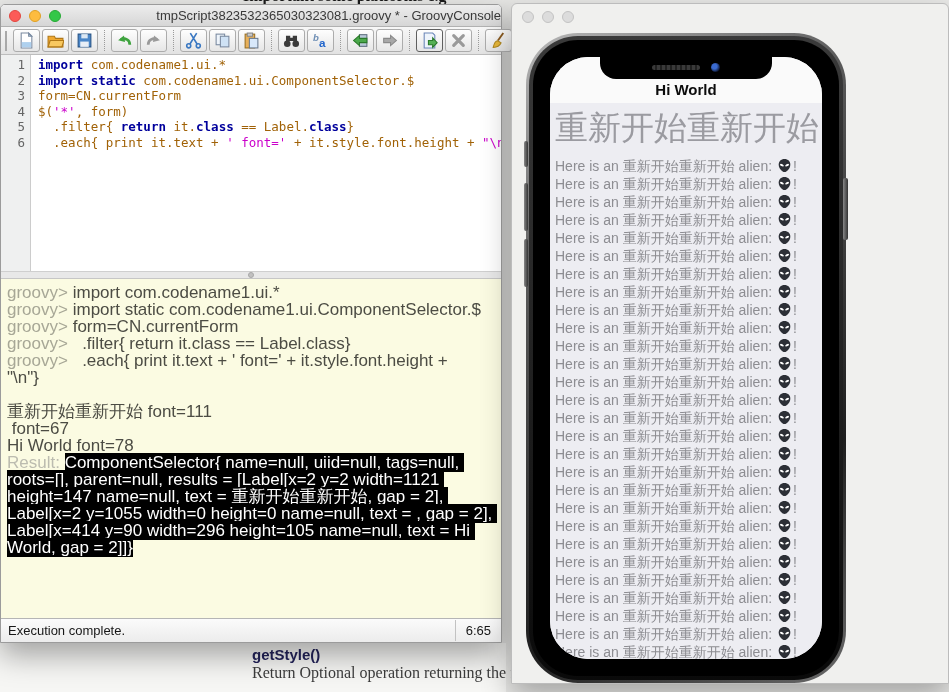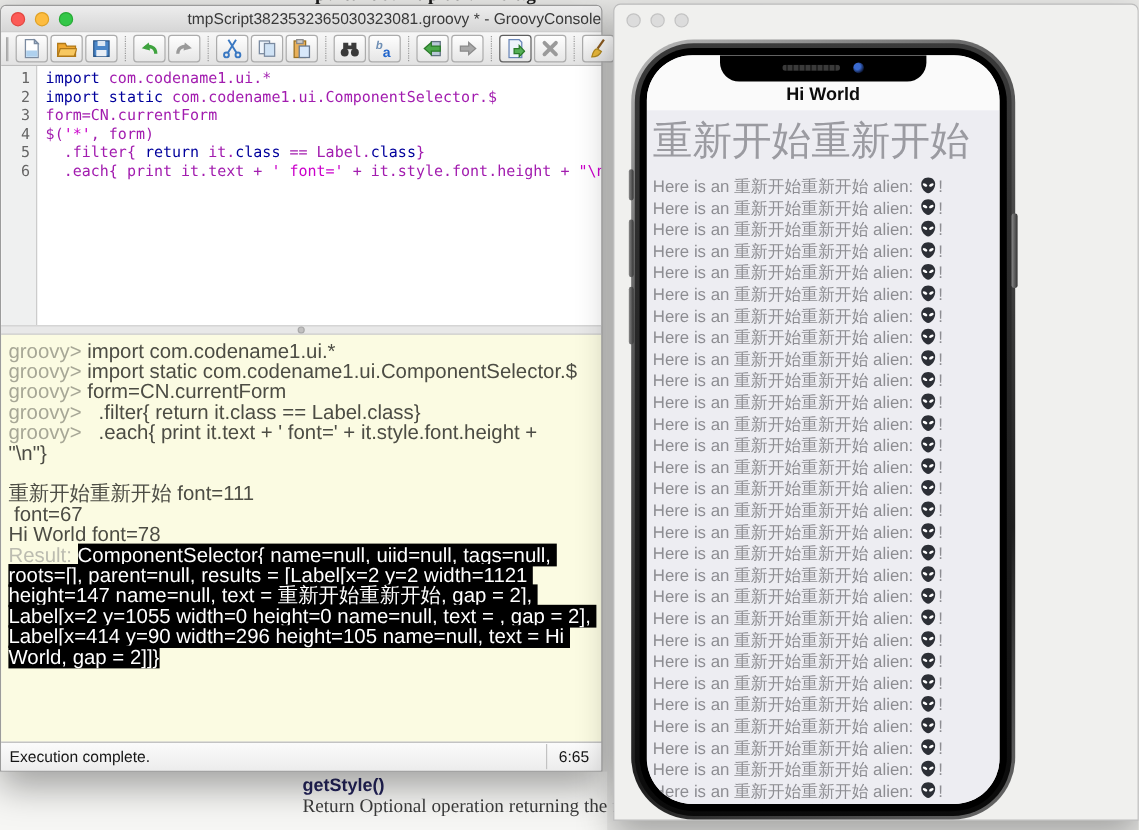--- a/index.html
+++ b/index.html
@@ -37,23 +37,23 @@
     background:linear-gradient(#fefefe,#e6e6e6);display:flex;align-items:center;justify-content:center;flex:none}
   .tb-btn.active{border-color:#5f5f5f}
   .tb-ic svg{width:17px;height:17px;display:block}
   .tb-sep{width:1px;height:21px;border-left:1px dotted #9a9a9a;margin:0 4px;flex:none}
 
   .editor{flex:none;height:216px;display:flex;background:#fff;overflow:hidden;
     font-family:"DejaVu Sans Mono",monospace;font-size:12.5px;line-height:15.5px}
   .gutter{width:30px;flex:none;background:#eff0f0;border-right:1px solid #cccccc;
     text-align:right;padding:2px 5px 0 0;color:#666}
   .code-area{padding:2px 0 0 7px;white-space:pre}
-  .tk-k{color:var(--keyword);font-weight:normal}
+  .tk-k{color:var(--keyword);font-weight:bold}
   .tk-s{color:var(--string_literal)}
-  .tk-d{color:#a21caf}
+  .tk-d{color:#a16207}
 
   .splitter{flex:none;height:8px;background:#e8e8e8;border-top:1px solid #cfcfcf;
     border-bottom:1px solid #c6c6c6;display:flex;align-items:center;justify-content:center}
   .splitter-dot{width:6px;height:6px;border-radius:50%;background:#c1c0c0;border:1px solid #a8a8a8}
 
   .output{flex:1;background:var(--output_bg);font-family:Liberation Sans, sans-serif;
     font-size:17px;line-height:17px;padding:5px 6px;overflow:hidden}
   .out-line{white-space:pre-wrap;min-height:17px}
   .seg-prompt{color:#a7a796}
   .seg-plain{color:#4c4c44}
@@ -68,21 +68,21 @@
 
   
   #sim-window{position:absolute;left:511px;top:3px;width:438px;height:681px;background:#f0f0ee;
     border:1px solid #bcbcbc;border-radius:6px 6px 0 0;z-index:2;box-shadow:0 12px 30px rgba(0,0,0,.3)}
   .sim-titlebar{height:26px;display:flex;align-items:center;padding-left:10px;gap:8px}
   .sim-light{width:12px;height:12px;border-radius:50%;background:#dcdcdc;border:1px solid #c3c3c3}
 
   .phone{position:absolute;left:14px;top:29px;width:320px;height:650px;border-radius:52px;
     background:linear-gradient(145deg,#b9b9b9,#5a5a5a 28%,#1e1e1e 72%,#6a6a6a);padding:3px}
   .phone-mid{width:100%;height:100%;border-radius:49px;background:linear-gradient(#3a3a3a,#0a0a0a);padding:4px}
-  .phone-inner{width:100%;height:100%;border-radius:45px;background:#000;padding:6px;position:relative}
+  .phone-inner{width:100%;height:100%;border-radius:45px;background:#000;padding:17px;position:relative}
   .screen{width:100%;height:100%;border-radius:38px;background:#f7f7f9;overflow:hidden;position:relative}
 
   .side-btn{position:absolute;background:linear-gradient(90deg,#888,#333);border-radius:2px}
   .btn-power{right:-2px;top:145px;width:5px;height:62px}
   .btn-mute{left:-2px;top:108px;width:4px;height:26px}
   .btn-vol-up{left:-2px;top:150px;width:4px;height:48px}
   .btn-vol-down{left:-2px;top:206px;width:4px;height:48px}
 
   .notch{position:absolute;top:0;left:50%;transform:translateX(-50%);width:172px;height:22px;
     background:#000;border-radius:0 0 16px 16px;z-index:5;display:flex;align-items:flex-start;

